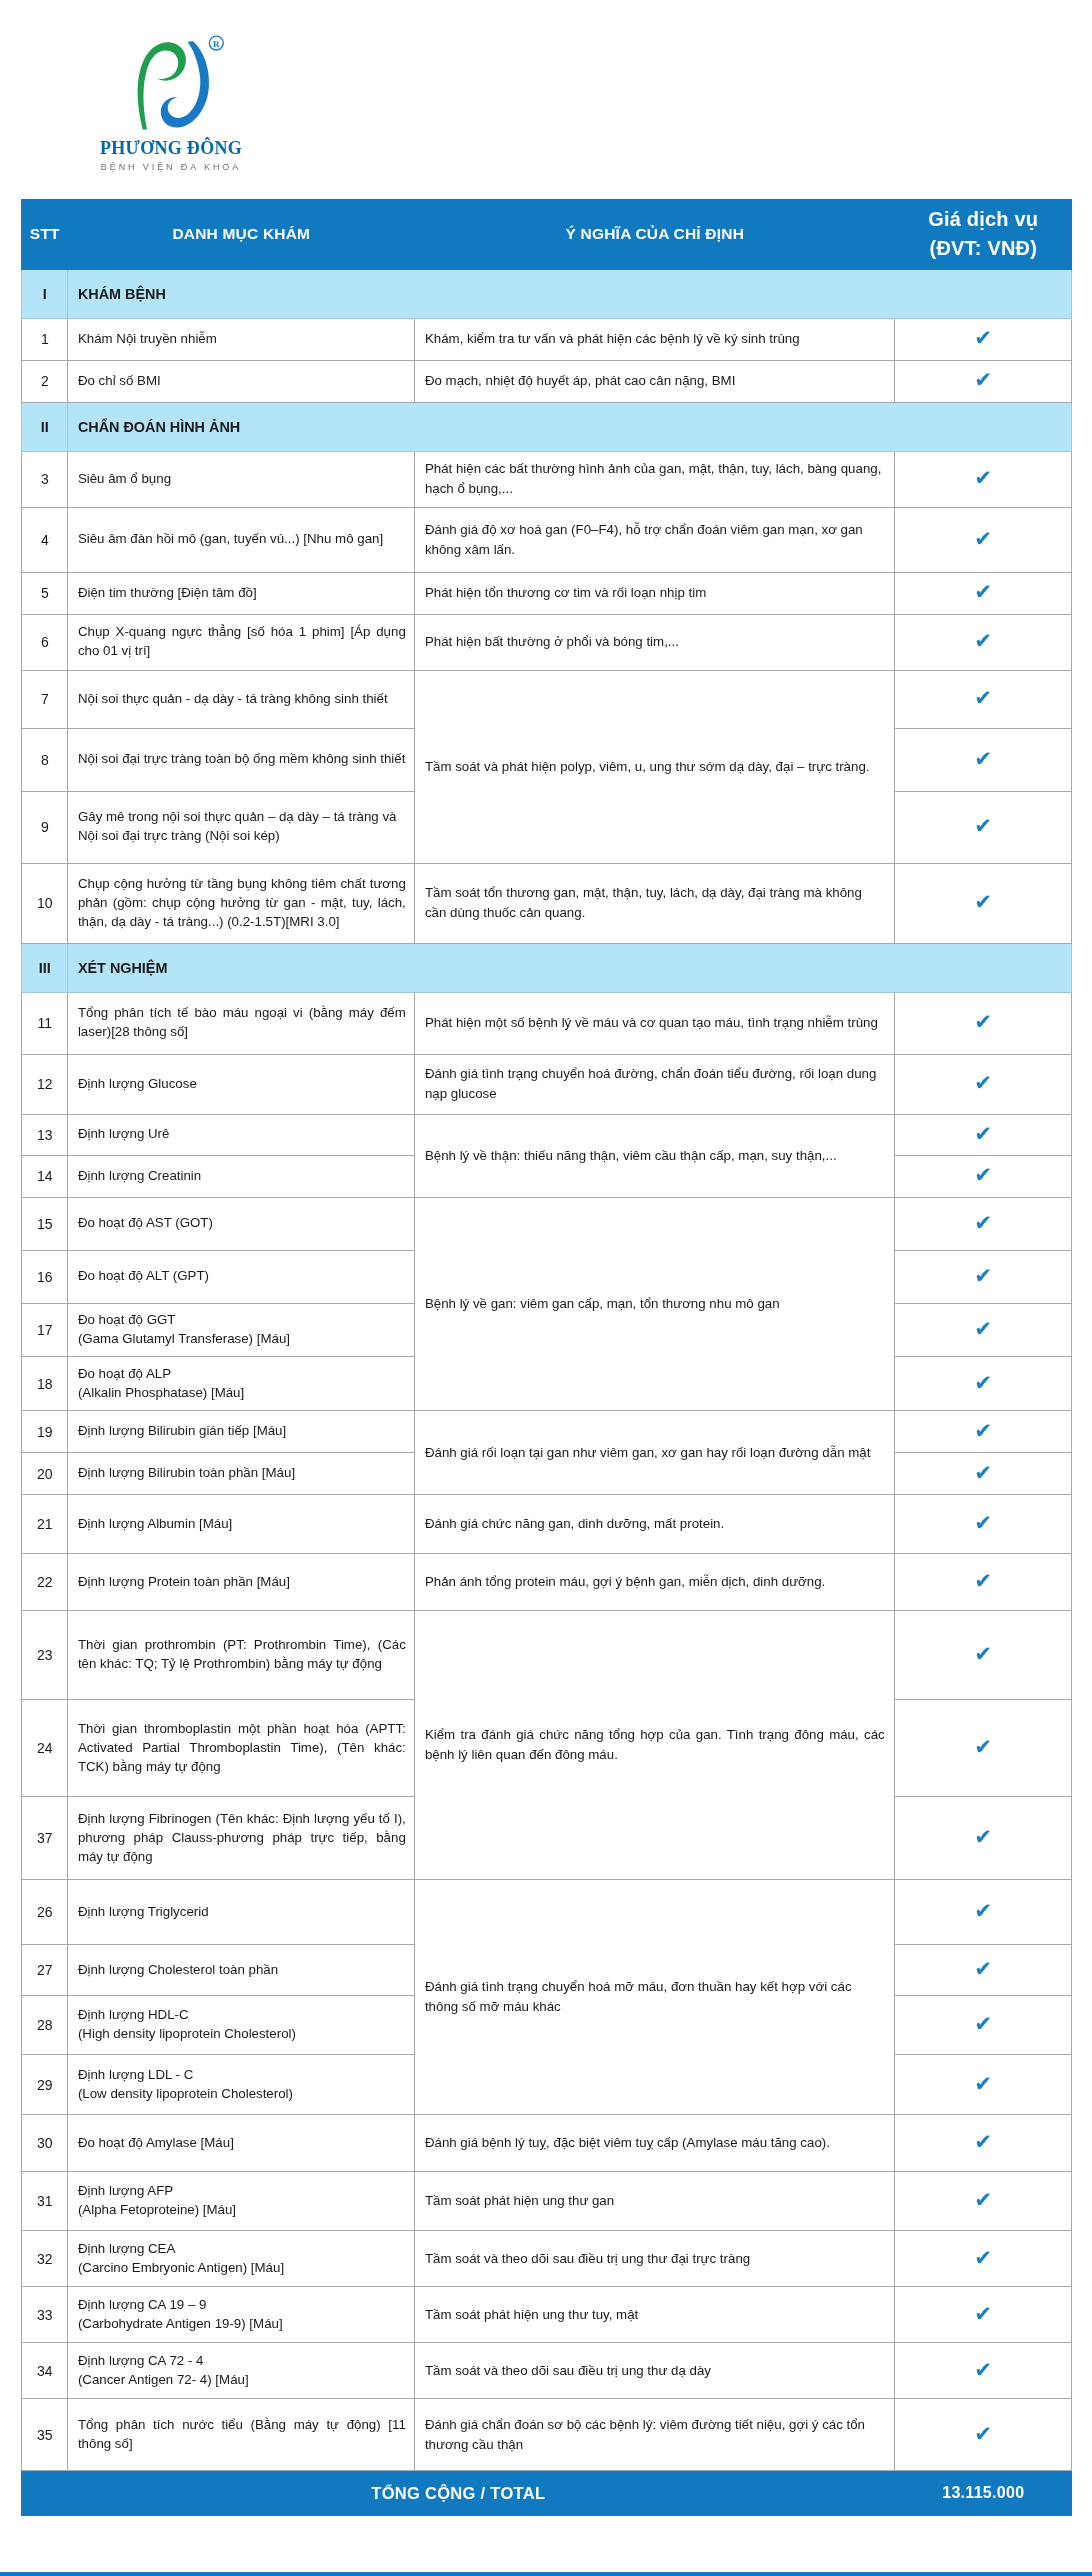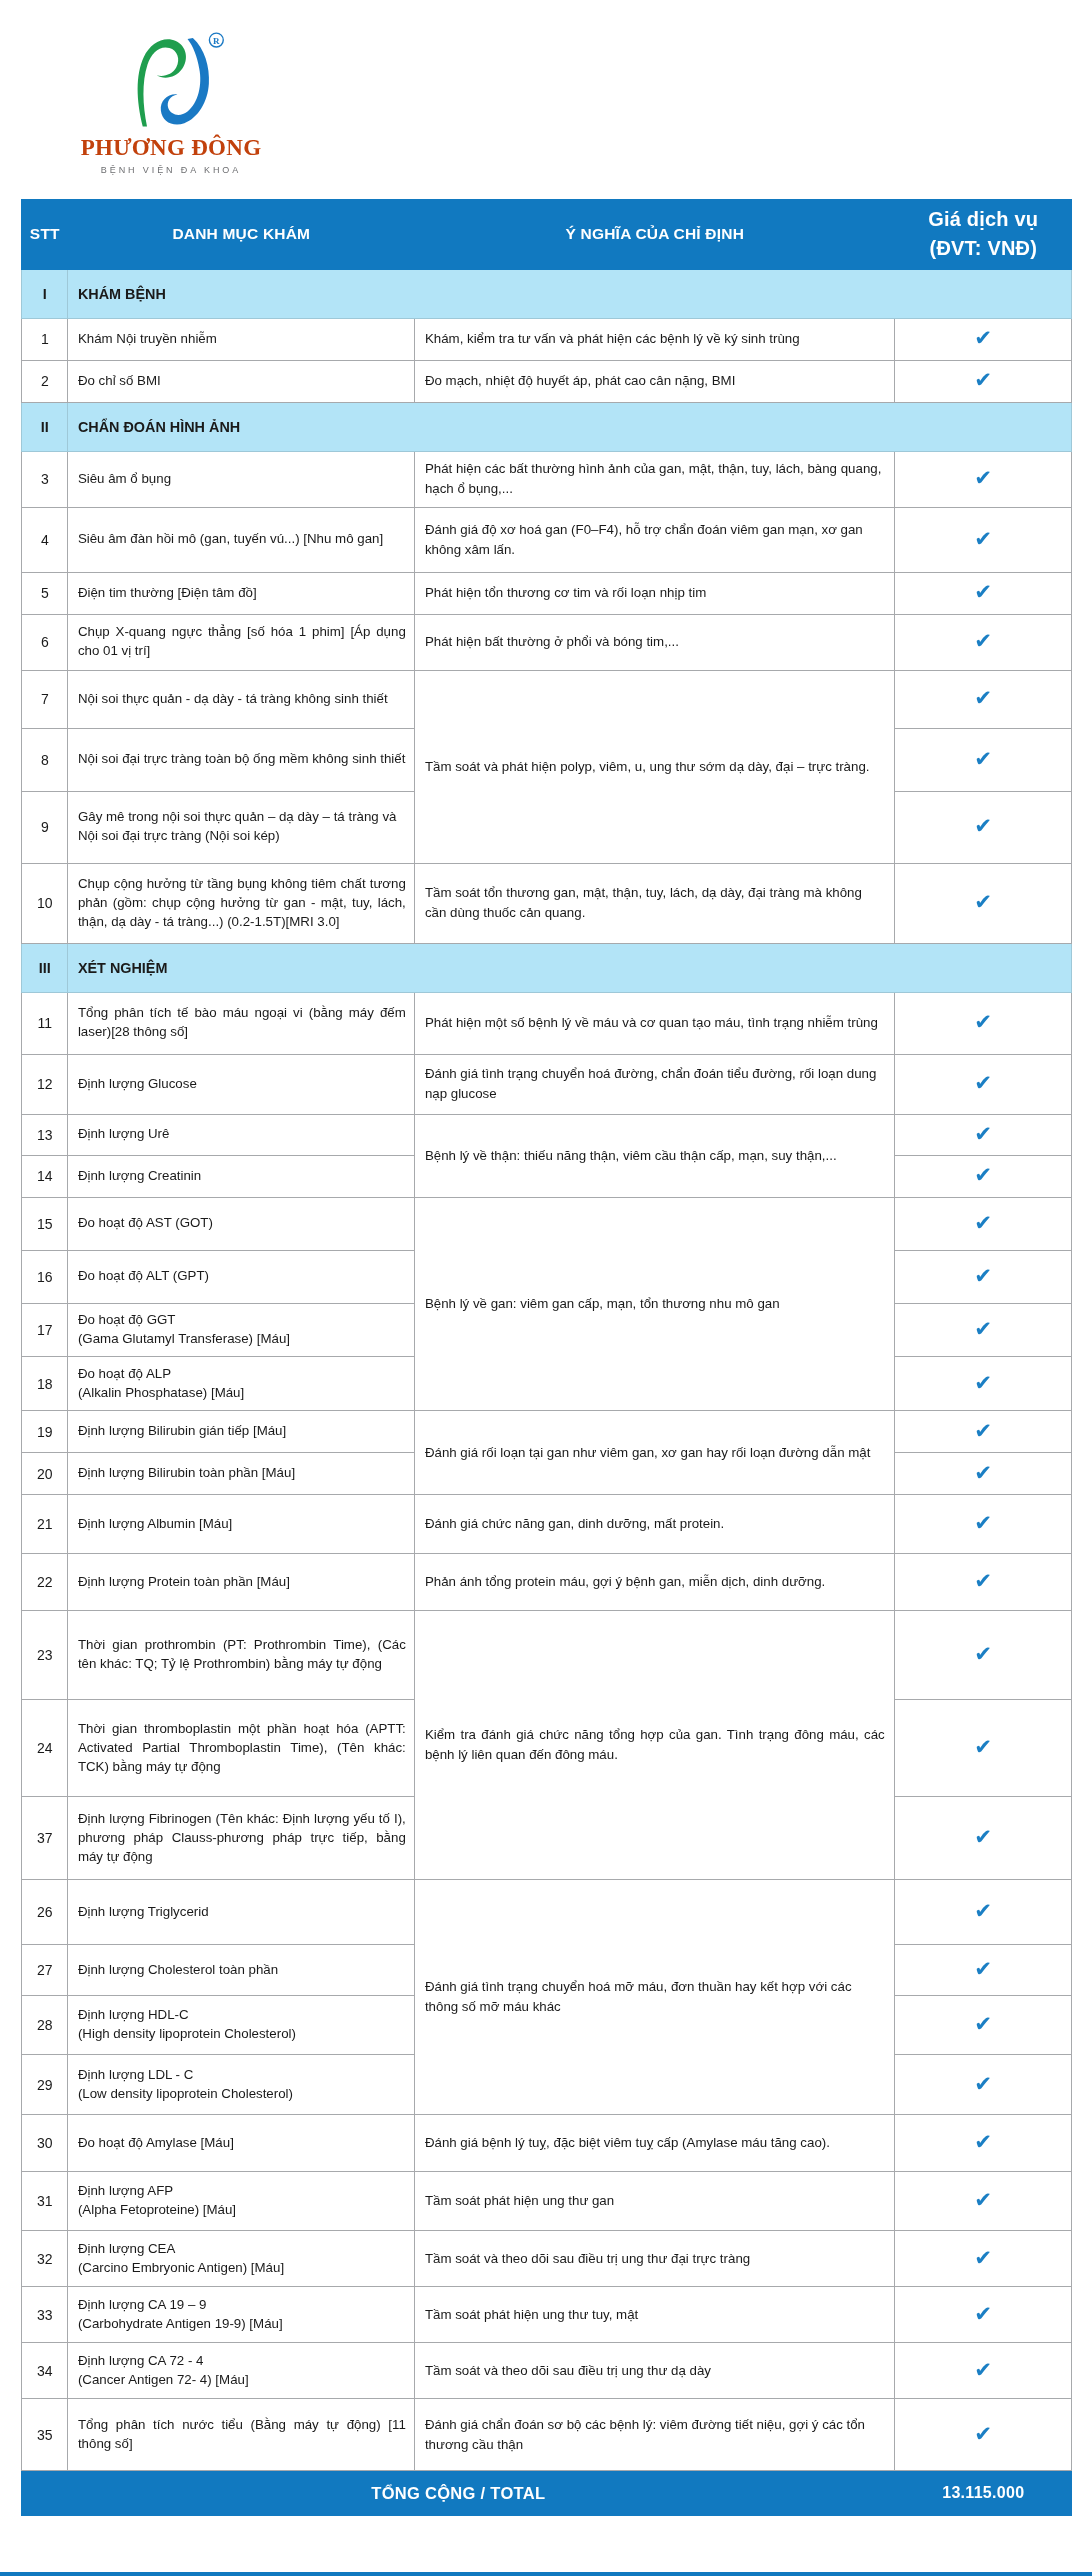--- a/index.html
+++ b/index.html
@@ -39,23 +39,23 @@
   .logo-mark {
     position: relative;
     width: 112px;
     height: 107px;
   }
   .logo-mark svg { display:block; }
   .logo-word {
     margin-top: 2.1px;
     font-family: "Liberation Serif", "DejaVu Serif", serif;
     font-weight: bold;
-    font-size: 23px;
+    font-size: 18px;
     letter-spacing: 0.3px;
-    color: #c2410c;
+    color: #0369a1;
     white-space: nowrap;
   }
   .logo-sub {
     margin-top: 3.7px;
     font-size: 9px;
     letter-spacing: 2.9px;
     color: #6d6e71;
     white-space: nowrap;
     font-family: "Liberation Sans", sans-serif;
   }

